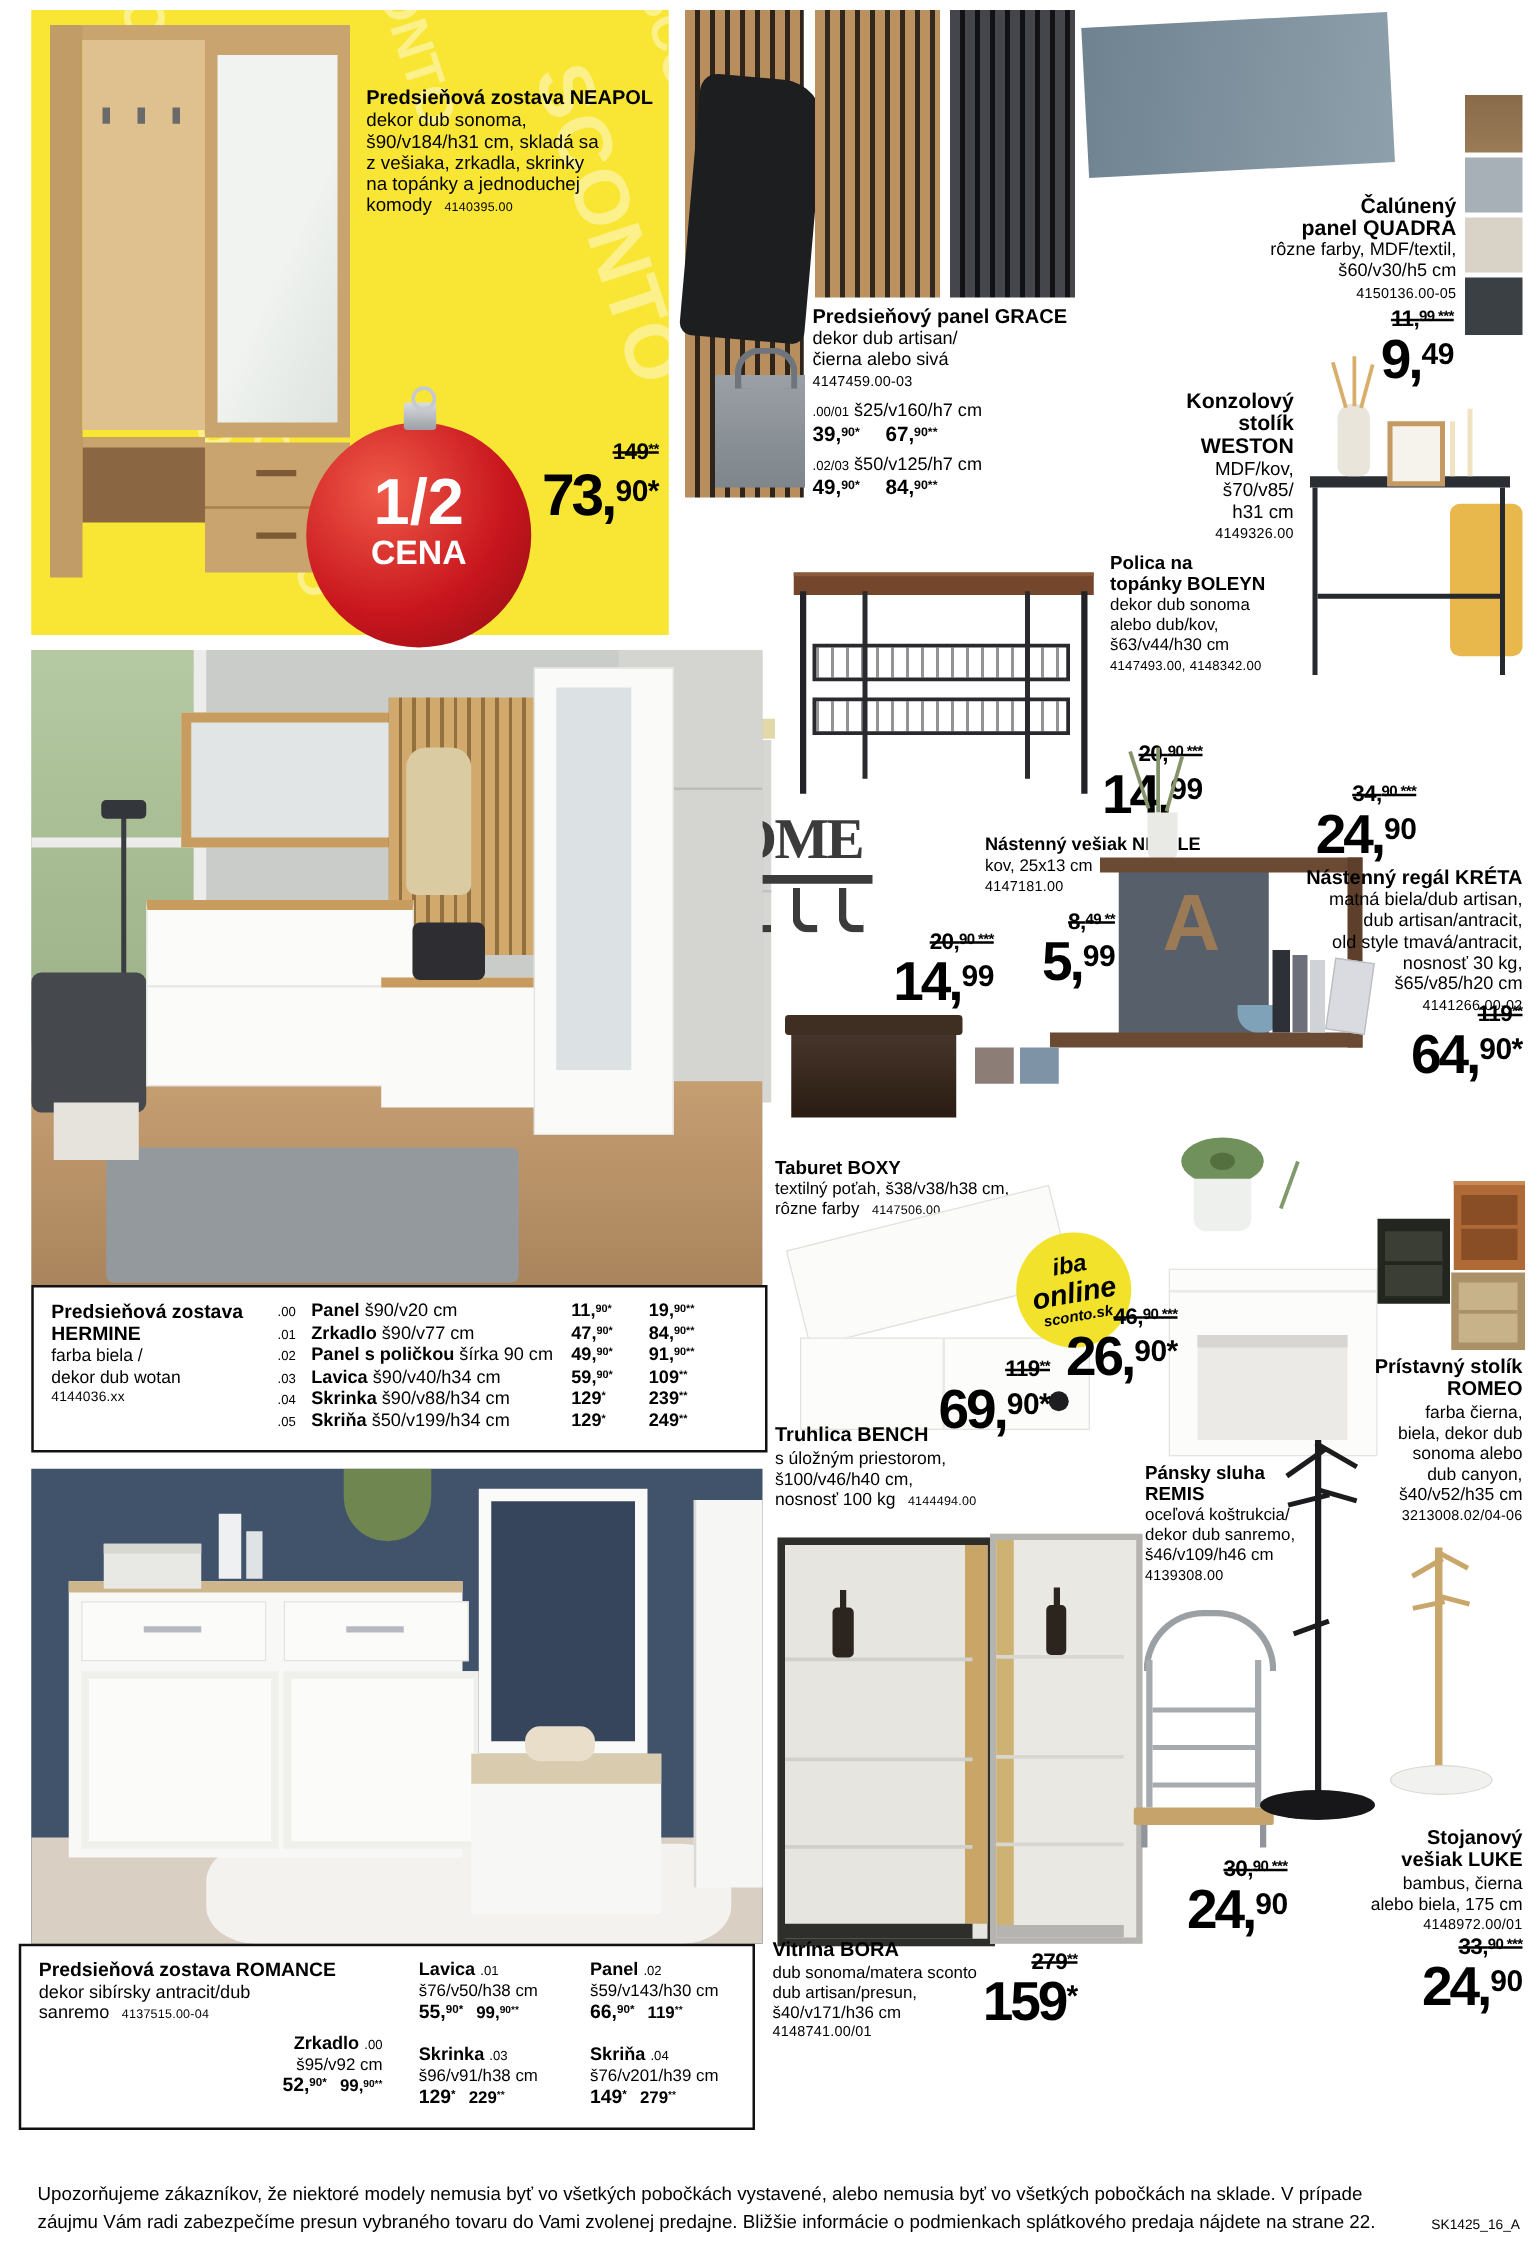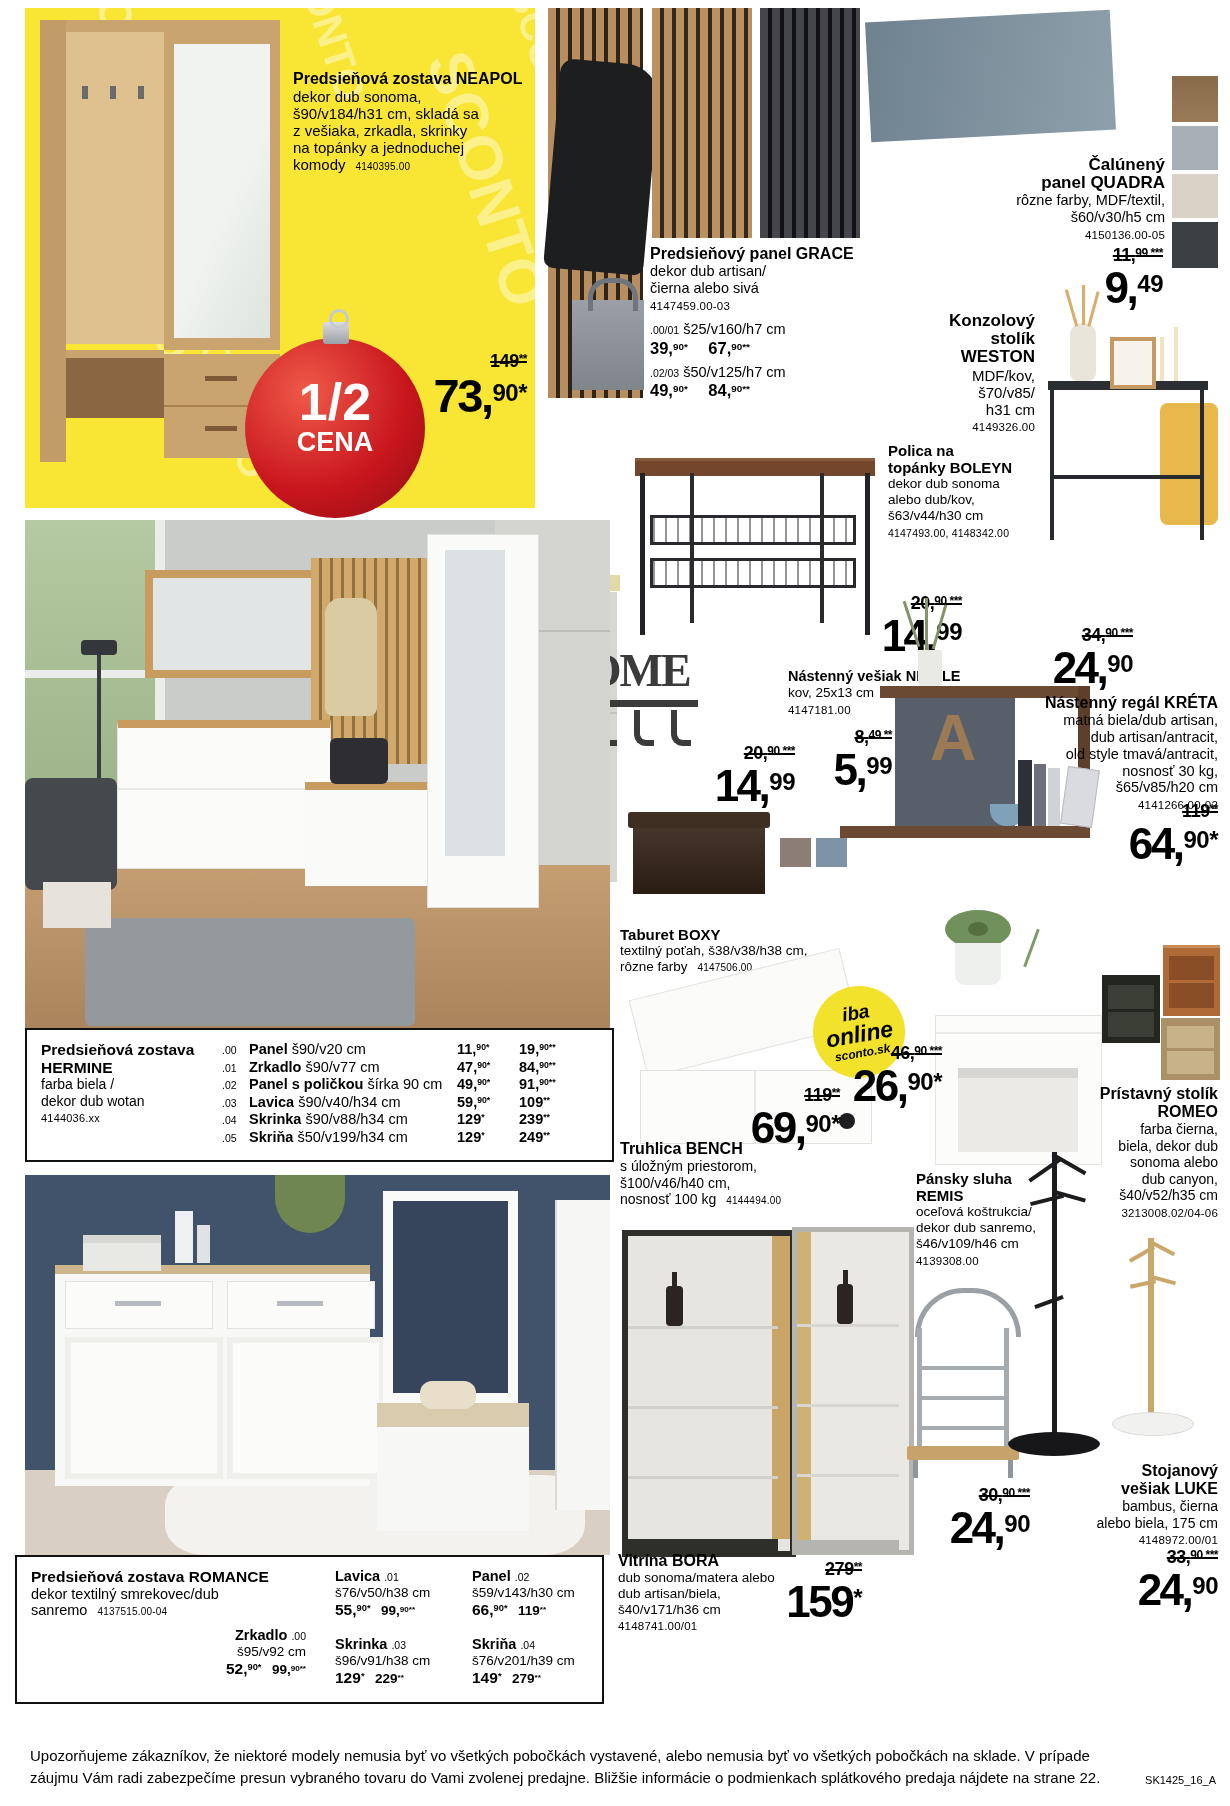--- a/index.html
+++ b/index.html
@@ -412,21 +412,21 @@
     <i class="s" style="left:172px;top:50px;width:13px;height:38px;background:#dfe3e6"></i>
     <i class="s" style="left:358px;top:16px;width:115px;height:192px;border:10px solid #fafaf9;background:#36455b"></i>
     <i class="s" style="left:352px;top:228px;width:152px;height:104px;background:#f7f7f5;border-top:24px solid #d8cbae"></i>
     <i class="s" style="left:395px;top:206px;width:56px;height:28px;background:#e9dec9;border-radius:12px"></i>
     <i class="s" style="left:530px;top:25px;width:55px;height:310px;background:#f6f6f4;border-left:2px solid #dadad6"></i>
   </div>
 
   <div class="tbox" style="left:15px;top:1555px;width:585px;height:145px">
     <div class="blk" style="left:14px;top:11px;width:290px">
       <div class="f15 tb nw" style="font-size:15.5px">Predsieňová zostava ROMANCE</div>
-      <div class="f145 nw">dekor textilný smrekovec/dub</div>
+      <div class="f145 nw">dekor sibírsky antracit/dub</div>
       <div class="f145 nw"><span>sanremo</span><span class="artin">4137515.00-04</span></div>
       <div class="rt" style="margin-top:8px;width:275px">
         <div class="f145 nw"><b>Zrkadlo</b> <span class="code">.00</span></div>
         <div class="f135 nw">š95/v92 cm</div>
         <div class="nw">
           <span class="rp1"><span>52,</span><span class="tps">90*</span></span>
           <span class="rp2"><span>99,</span><span class="tps">90**</span></span>
         </div>
       </div>
     </div>
@@ -477,22 +477,22 @@
     <i class="s" style="left:0;top:0;width:14px;height:308px;background:#cdb273"></i>
     <i class="s" style="left:0;top:92px;width:102px;height:3px;background:#d8d6d0"></i>
     <i class="s" style="left:0;top:172px;width:102px;height:3px;background:#d8d6d0"></i>
     <i class="s" style="left:0;top:242px;width:102px;height:3px;background:#d8d6d0"></i>
     <i class="s" style="left:46px;top:38px;width:5px;height:16px;background:#2c241e"></i>
     <i class="s" style="left:40px;top:52px;width:16px;height:40px;background:#2c241e;border-radius:4px"></i>
     <i class="s" style="left:0;bottom:0;width:102px;height:10px;background:#b6b4b0"></i>
   </div>
   <div class="blk" style="left:618px;top:1552px;width:200px">
     <div class="f16 tb nw">Vitrína BORA</div>
-    <div class="f135 nw">dub sonoma/matera alebo</div>
-    <div class="f135 nw">dub artisan/biela,</div>
+    <div class="f135 nw">dub sonoma/matera sconto</div>
+    <div class="f135 nw">dub artisan/presun,</div>
     <div class="f135 nw">š40/v171/h36 cm</div>
     <div class="art">4148741.00/01</div>
   </div>
   <div class="price" style="left:722px;top:1560px;width:140px">
     <div class="old"><span>279</span><span class="ps">**</span></div>
     <div class="big"><span>159</span><span class="bs">*</span></div>
   </div>
 
   <div class="blk" style="left:916px;top:1170px;width:150px">
     <div class="f15 tb nw">Pánsky sluha</div>

